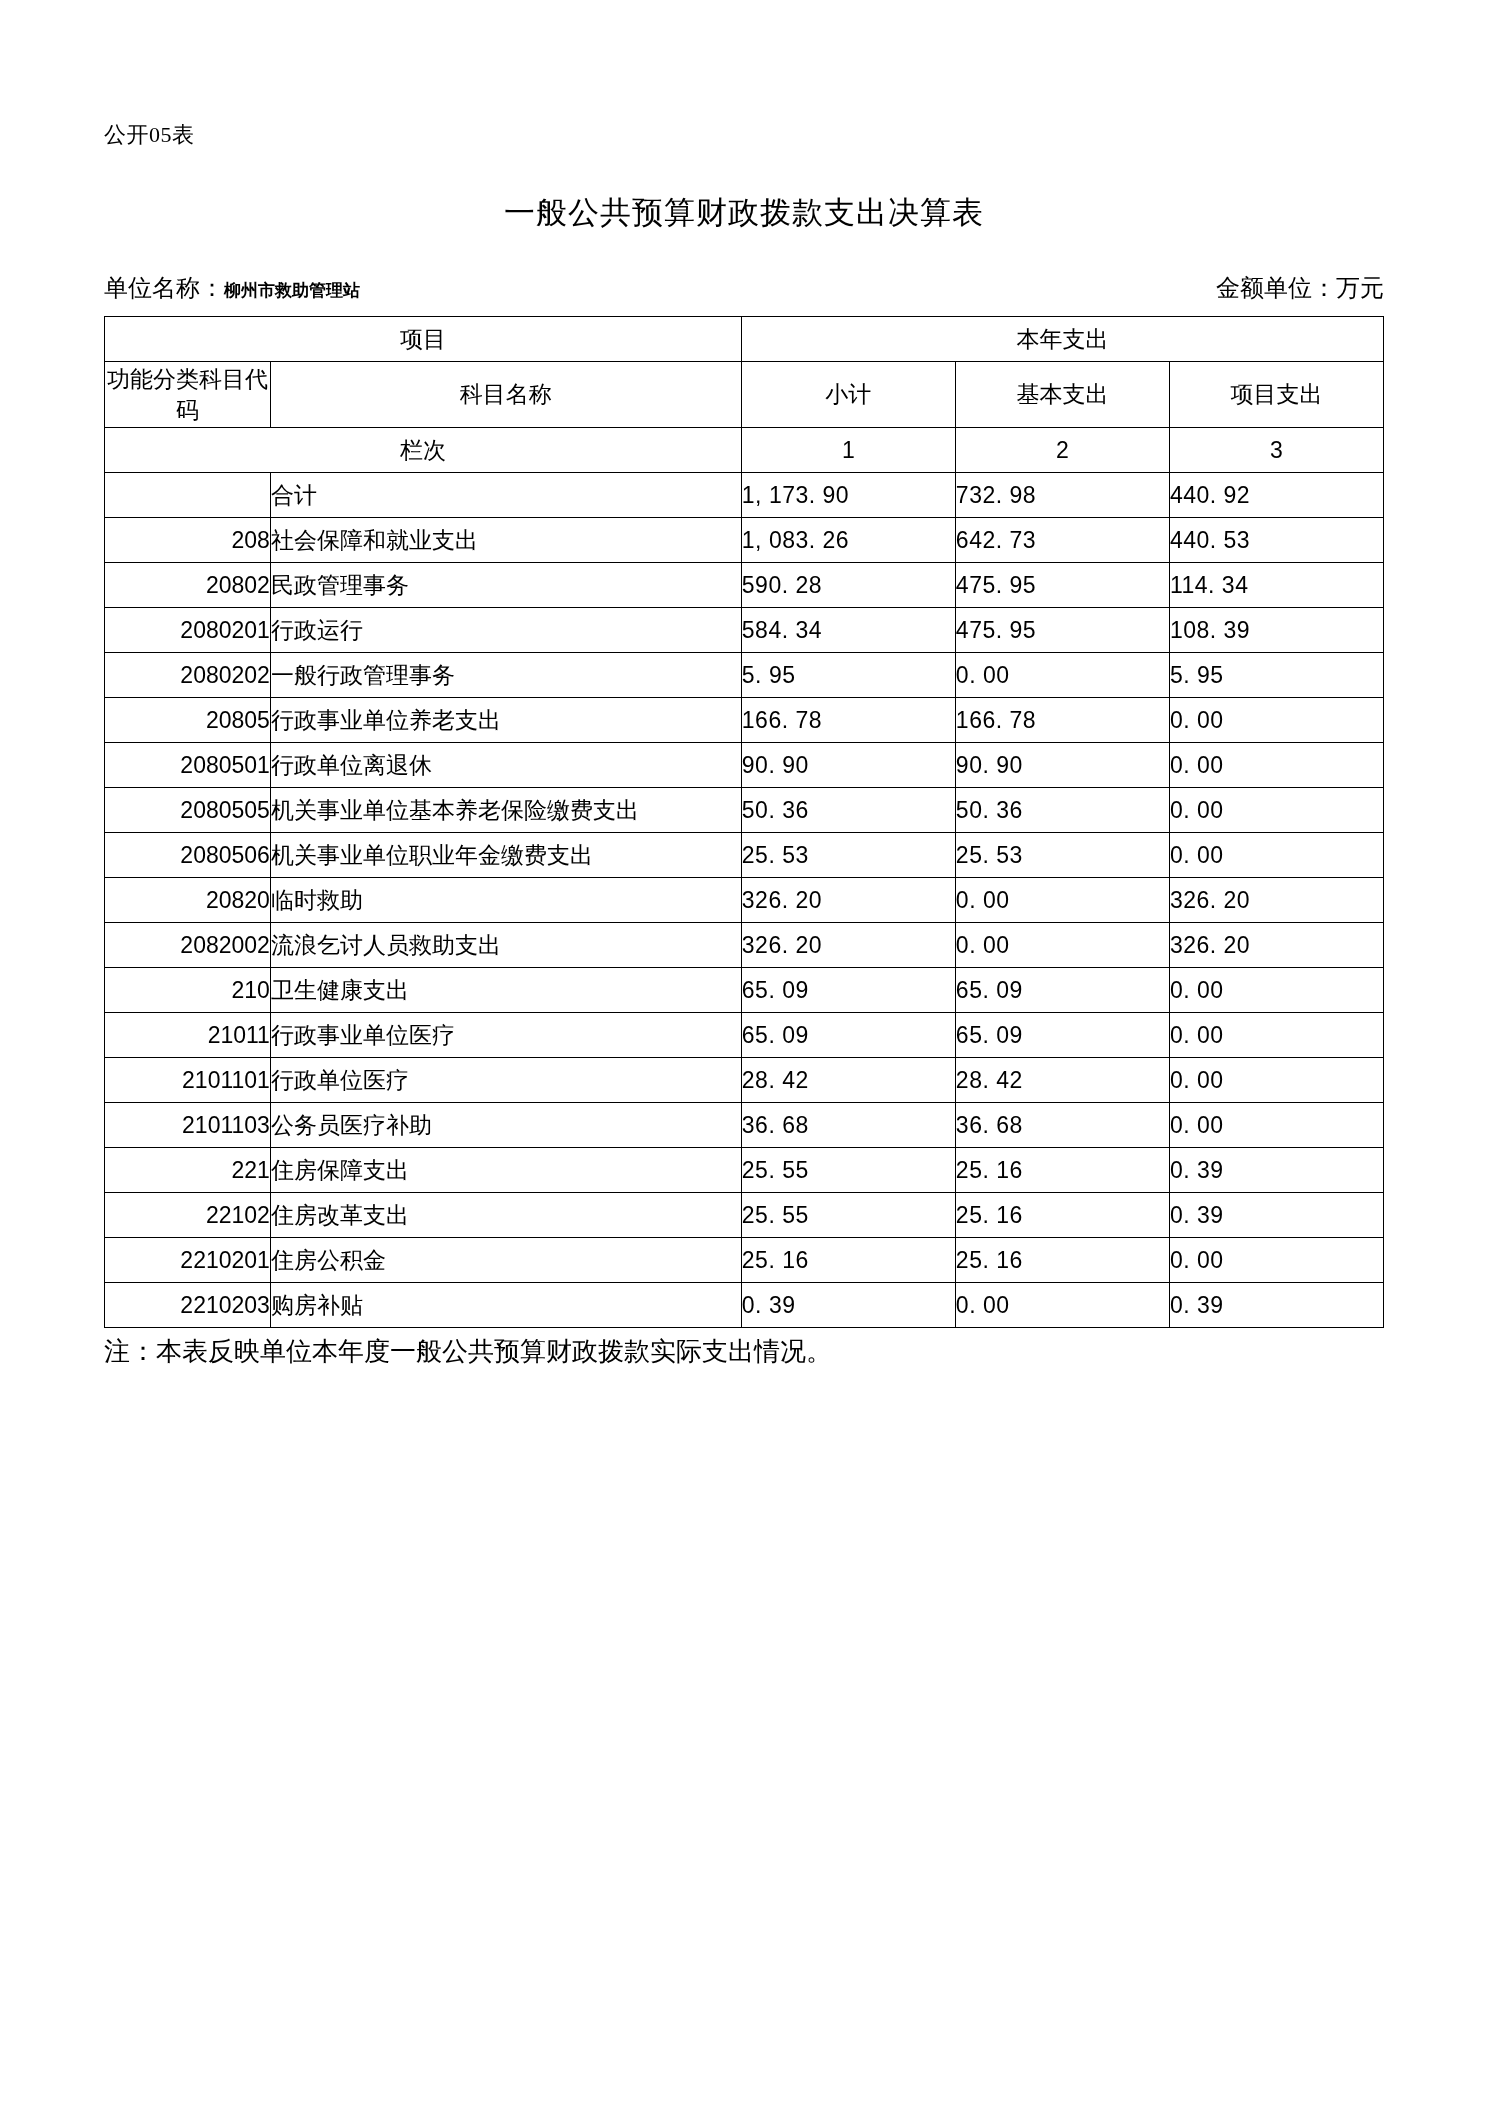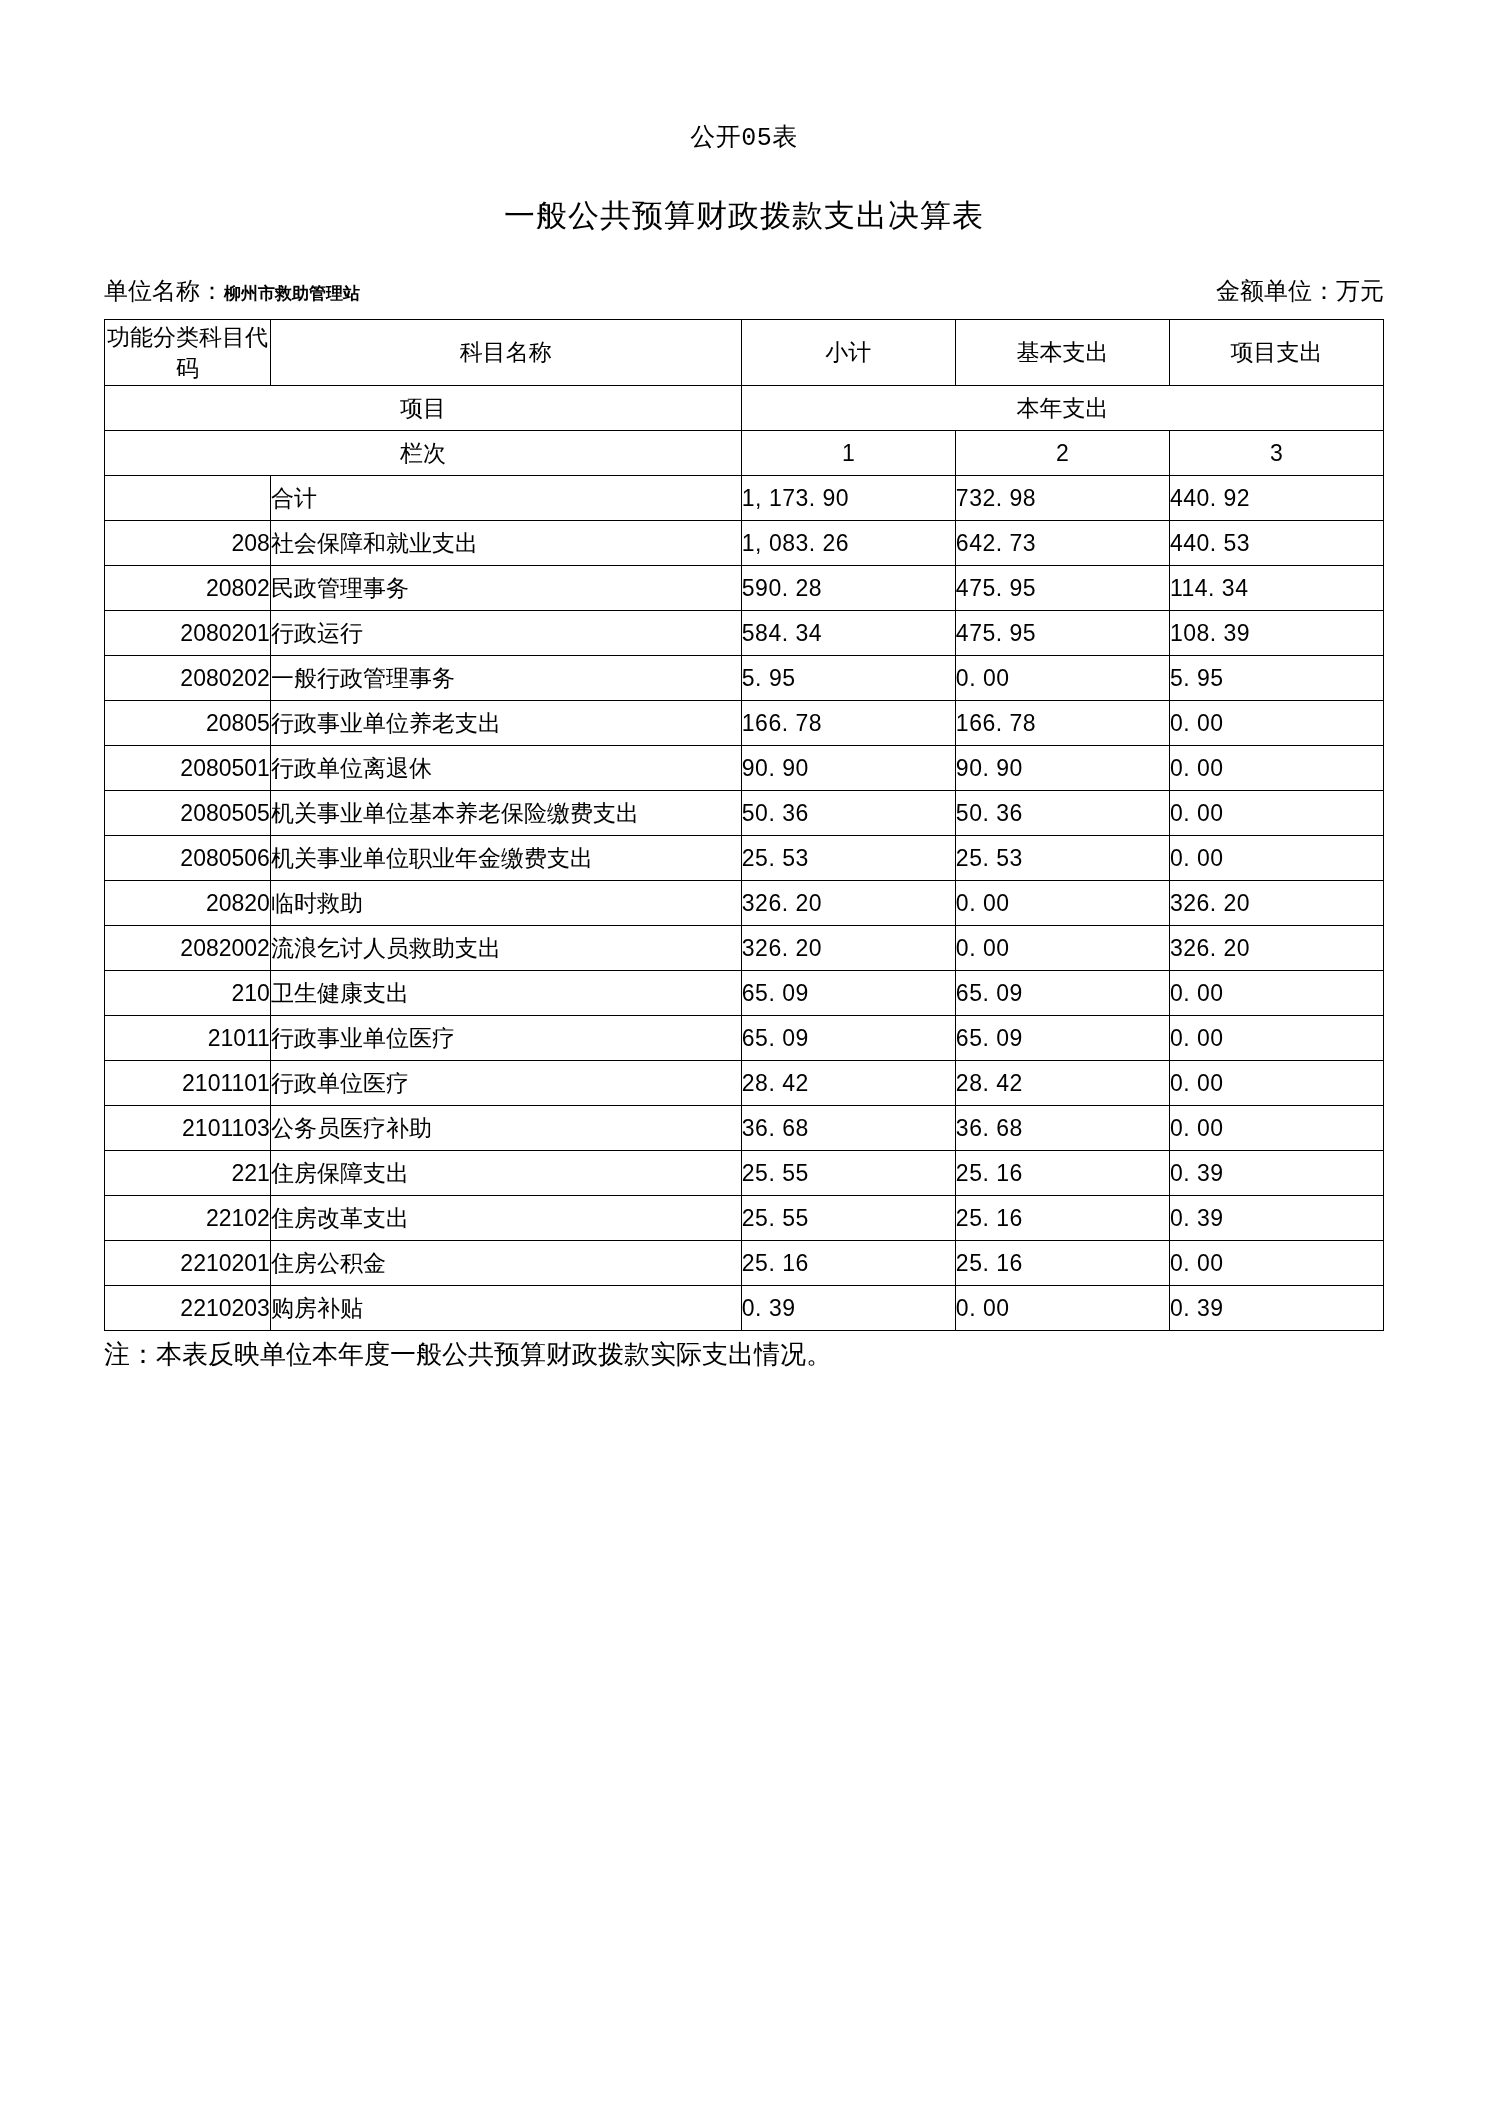--- a/index.html
+++ b/index.html
@@ -15,23 +15,23 @@
     position: relative;
   }
   .page {
     position: relative;
     width: 1488px;
     height: 2104px;
     box-sizing: border-box;
     padding: 0 104px;
   }
   .form-code {
-    text-align: center;
-    font-family: Liberation Mono, monospace;
-    font-size: 25px;
+    text-align: left;
+    font-family: Liberation Serif, serif;
+    font-size: 22px;
     margin-top: 120px;
     letter-spacing: 0.5px;
   }
   .doc-title {
     text-align: center;
     font-family: "Liberation Sans", sans-serif;
     font-weight: normal;
     font-size: 31px;
     margin-top: 42px;
     letter-spacing: 1px;
@@ -119,30 +119,30 @@
 
   <table class="main">
     <colgroup>
       <col class="c-code">
       <col class="c-name">
       <col class="c-num">
       <col class="c-num">
       <col class="c-num">
     </colgroup>
     <thead>
+      <tr>
+        <th class="hdr-center" colspan="2">项目</th>
+        <th class="hdr-center" colspan="3">本年支出</th>
+      </tr>
       <tr style="height:66px;">
         <th class="hdr-center">功能分类科目代码</th>
         <th class="hdr-center">科目名称</th>
         <th class="hdr-center">小计</th>
         <th class="hdr-center">基本支出</th>
         <th class="hdr-center">项目支出</th>
-      </tr>
-      <tr>
-        <th class="hdr-center" colspan="2">项目</th>
-        <th class="hdr-center" colspan="3">本年支出</th>
       </tr>
       <tr>
         <td class="hdr-center" colspan="2">栏次</td>
         <td class="hdr-center">1</td>
         <td class="hdr-center">2</td>
         <td class="hdr-center">3</td>
       </tr>
     </thead>
     <tbody id="table-body">
         <tr>

